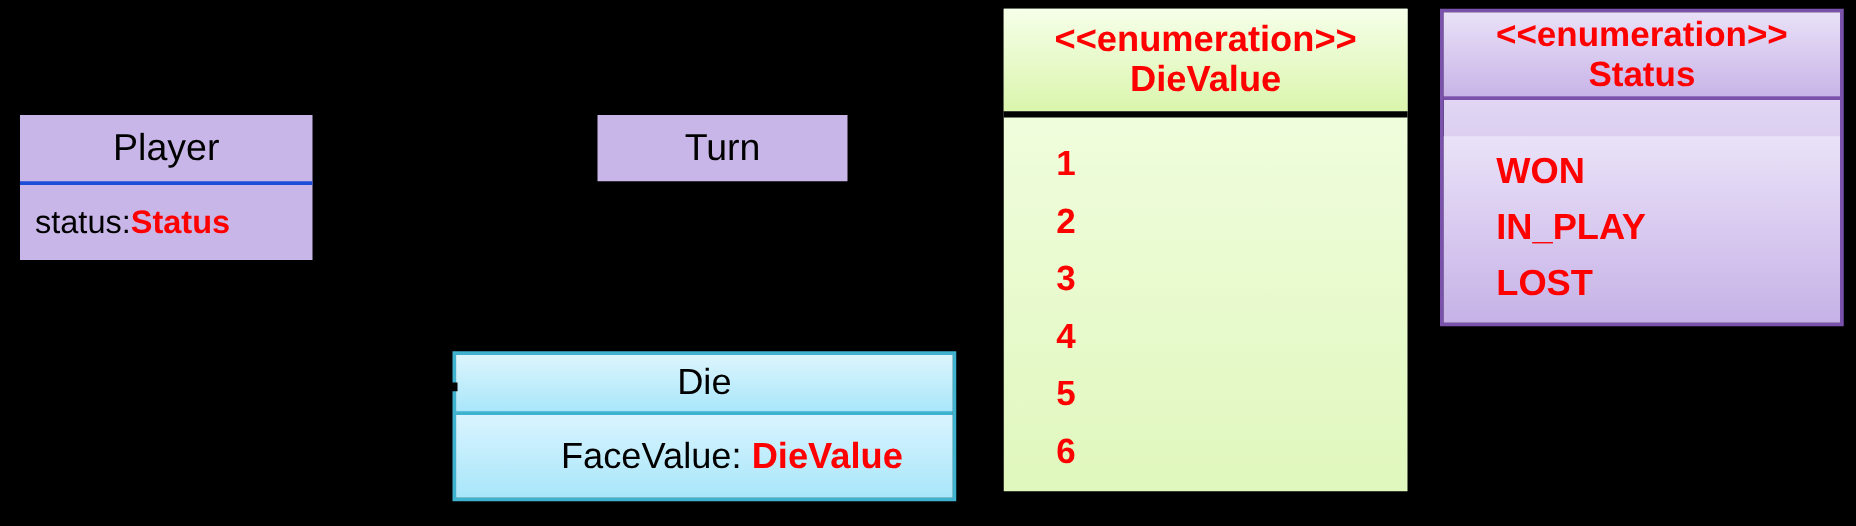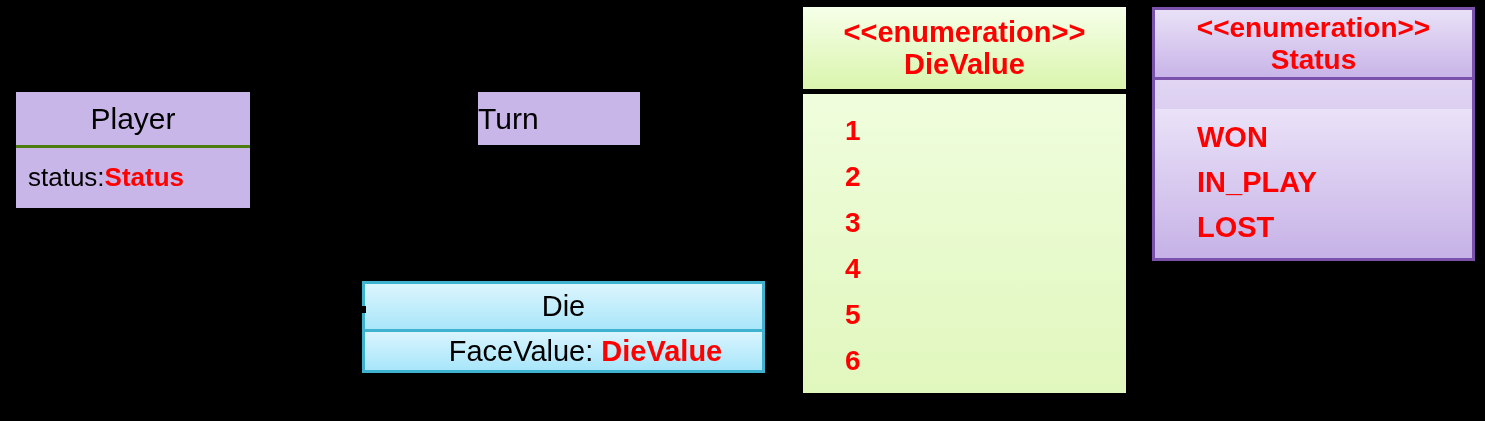--- a/index.html
+++ b/index.html
@@ -38,21 +38,21 @@
     left: 16px;
     top: 92px;
     width: 234px;
     height: 116px;
     background: #c9b6e8;
   }
   .player-title {
     height: 56px;
     align-items: center;
     justify-content: center;
-    border-bottom: 3px solid #4d7c0f;
+    border-bottom: 3px solid #1d4ed8;
   }
   .player-title .t {
     font-size: 30px;
     color: #000000;
     line-height: 1;
   }
   .player-attrs {
     height: 57px;
     justify-content: center;
     padding-left: 12px;
@@ -65,38 +65,38 @@
   }
   .attr-type {
     color: #ff0000;
     font-weight: bold;
   }
 
   
   .turn-box {
     left: 478px;
     top: 92px;
-    width: 162px;
+    width: 200px;
     height: 53px;
     background: #c9b6e8;
-    align-items: flex-start;
+    align-items: center;
     justify-content: center;
   }
   .turn-box .t {
     font-size: 30px;
     color: #000000;
     line-height: 1;
   }
 
   
   .die-box {
     left: 362px;
     top: 281px;
     width: 403px;
-    height: 92px;
+    height: 120px;
     border: 3px solid #3fb2cf;
     background: linear-gradient(180deg, #d7f4fd 0%, #a5e5fa 100%);
   }
   .die-title {
     height: 48px;
     align-items: center;
     justify-content: center;
     border-bottom: 3px solid #3fb2cf;
     background: linear-gradient(180deg, #dcf5fd 0%, #a9e6fa 100%);
   }

